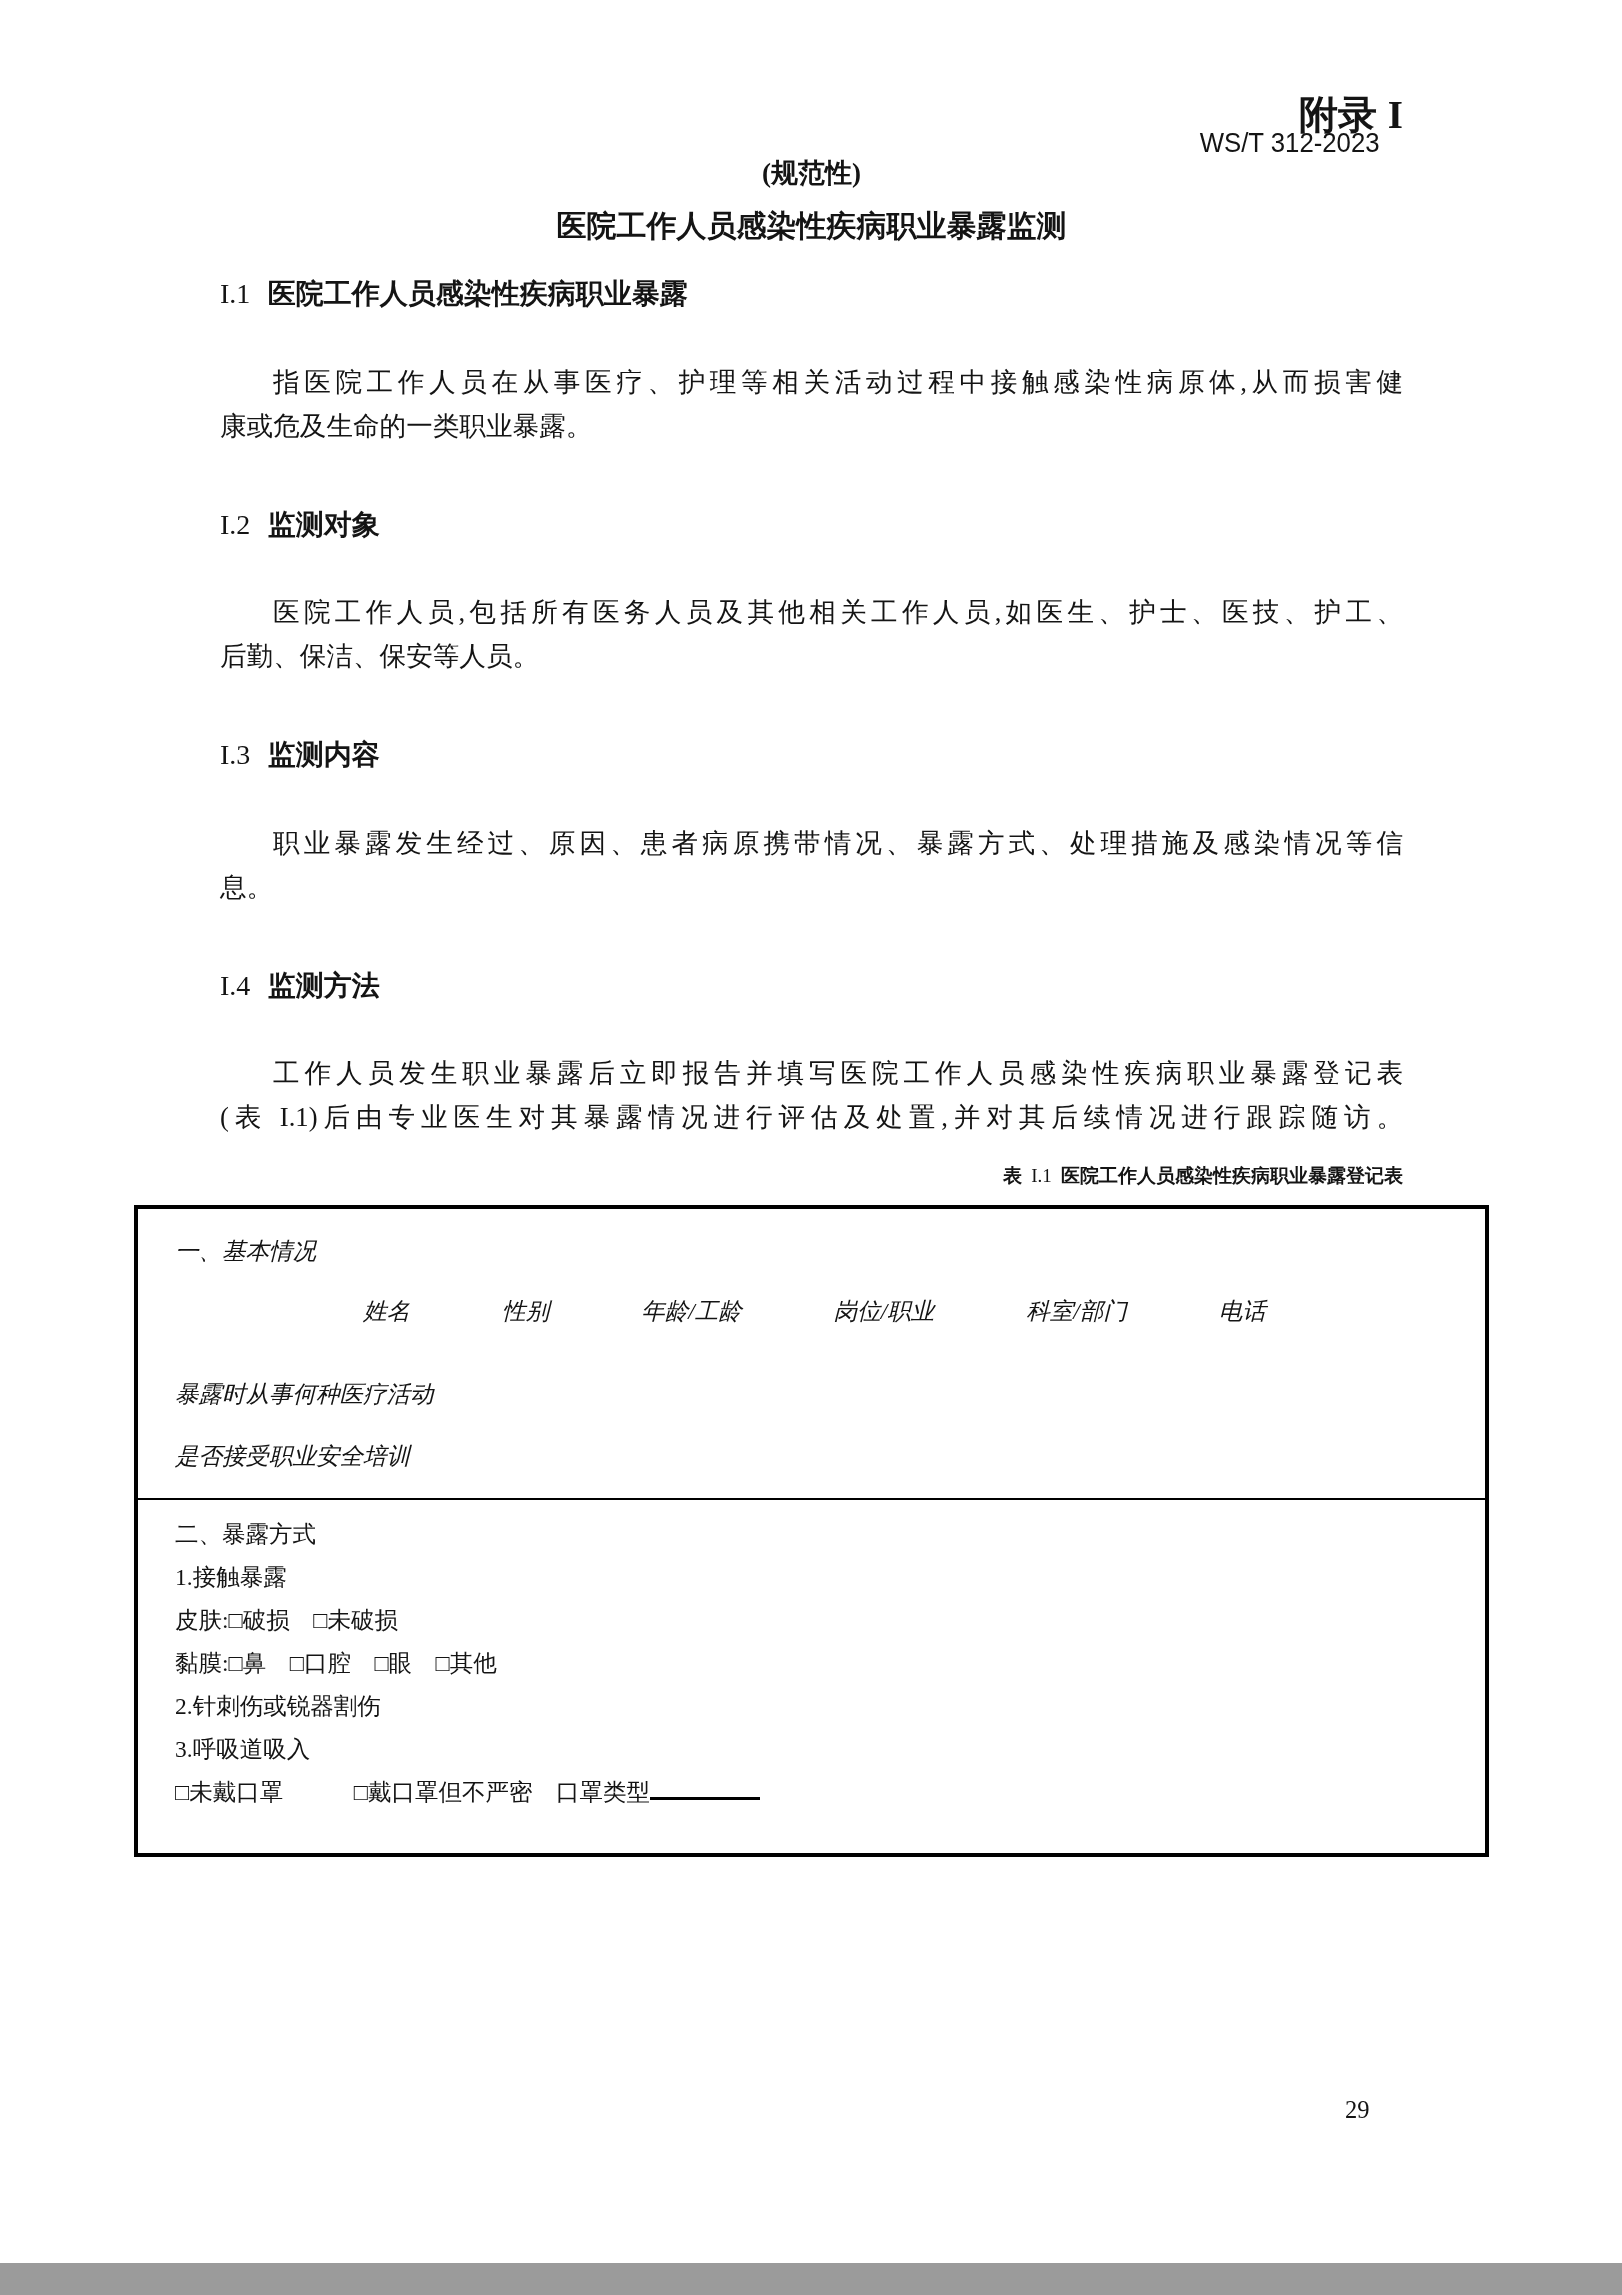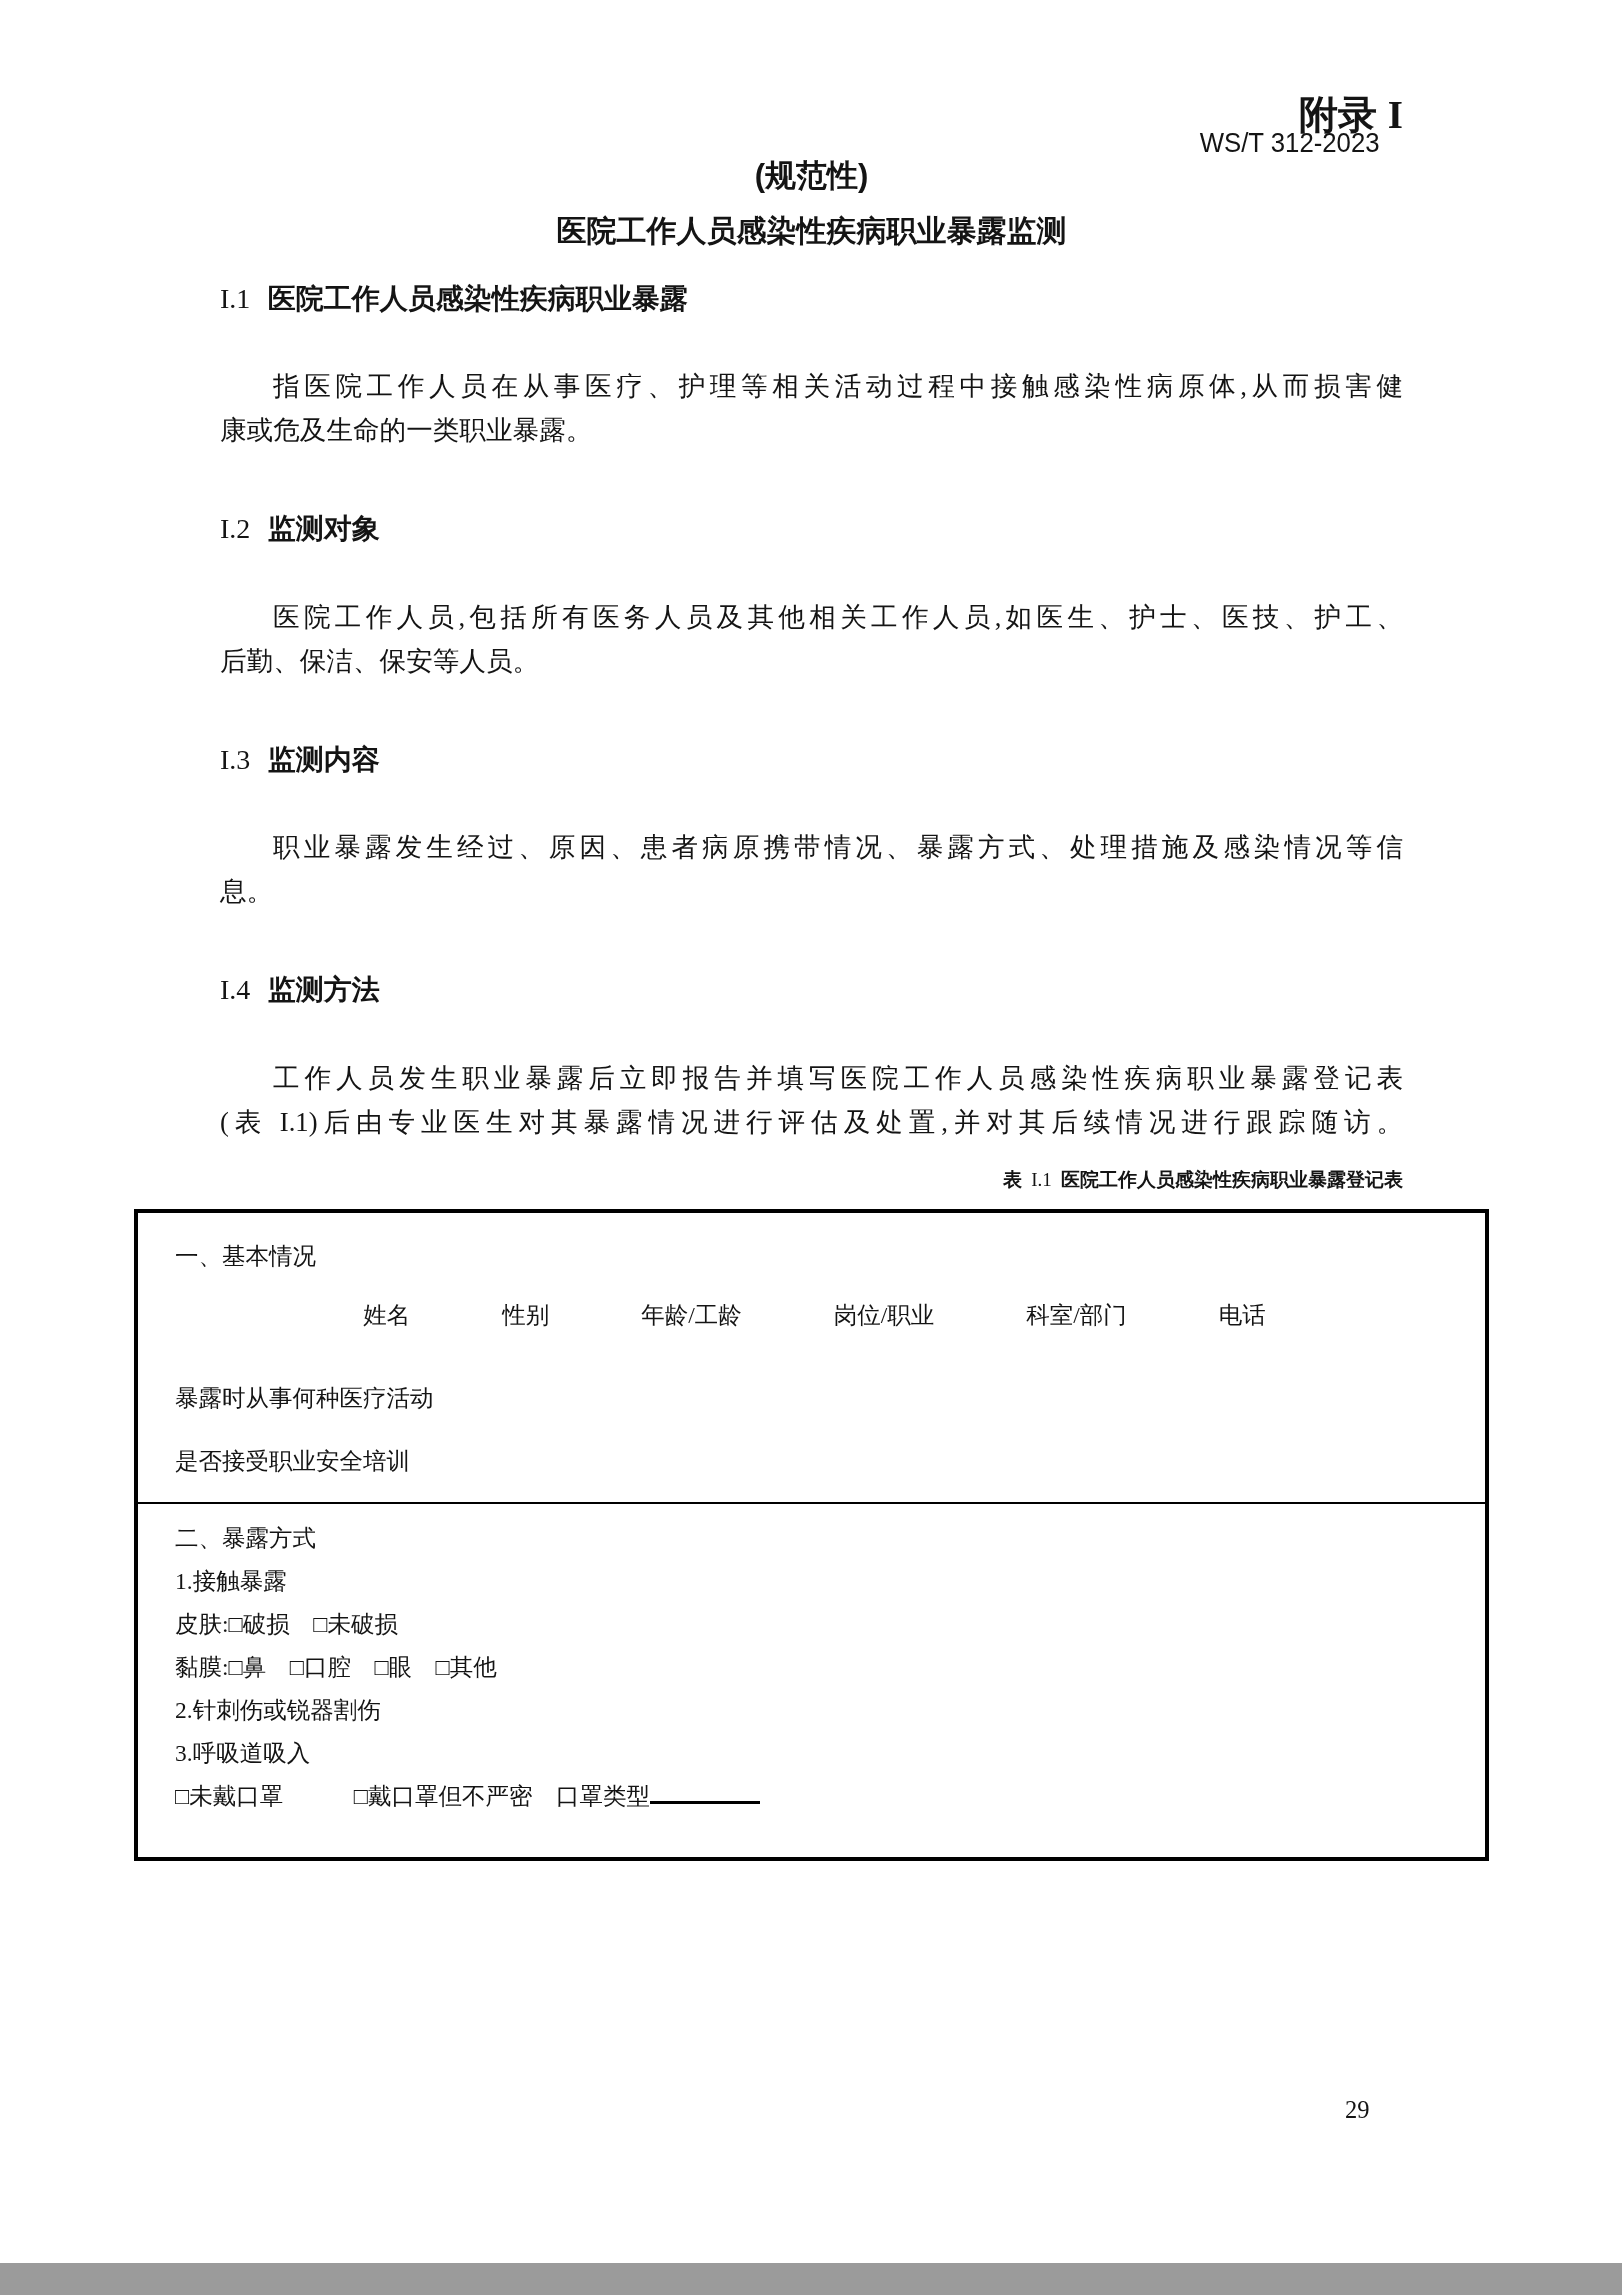--- a/index.html
+++ b/index.html
@@ -32,21 +32,21 @@
     left:1345px;
     font-size:24.5px;
   }
   
   .content { padding:0 220px; }
   .t-center { text-align:center; }
   .hei { font-family:"Liberation Sans","DejaVu Sans",sans-serif; font-weight:bold; }
   .num-serif { font-family:"Liberation Serif","DejaVu Serif",serif; }
 
   .appendix-label { margin-top:92px; font-size:39px; line-height:1.16;text-align:right; }
-  .appendix-norm  { margin-top:20.4px;  font-size:31px; line-height:1.16; }
+  .appendix-norm  { margin-top:20.4px;  font-size:27px; line-height:1.16;font-family:Liberation Serif, serif; }
   .appendix-title { margin-top:20.4px;  font-size:30px; line-height:1.16; }
 
   .sec-heading { margin-top:61px; font-size:28px; line-height:1.16; }
   .sec-heading.first { margin-top:34px; }
   .sec-heading .sec-num { font-weight:normal; margin-right:17.4px; }
 
   .para { margin-top:49px; font-size:26.6px; }
   .para .line { line-height:44px; }
   .para .line.fill { text-align:justify; text-align-last:justify; }
   .para .line.indent { text-indent:53px; }
@@ -55,21 +55,21 @@
   .table-caption .cap-num { font-weight:normal; margin:0 9.2px; }
 
   
   .reg-table {
     width:1355px;
     margin:18px auto 0;
     border:4.6px solid #000;
     font-size:23.5px;
   }
   .tsec1 { padding:24.5px 31px 23.5px 37px; }
-  .tsec1 .trow { line-height:36px; }
+  .tsec1 .trow { line-height:36px;font-style:italic; }
   .fields { display:flex; margin-top:23.5px;justify-content:center; }
   .fields span { margin-right:92px; white-space:nowrap; }
   .fields span:last-child { margin-right:0; }
   .activity-row { margin-top:47px; }
   .training-row { margin-top:26.6px; }
   .tdivider { border-top:2.6px solid #000; }
   .tsec2 { padding:13px 31px 39px 37px; }
   .tsec2 .tline { line-height:43px; white-space:pre-wrap; }
   .blank-line {
     display:inline-block;

